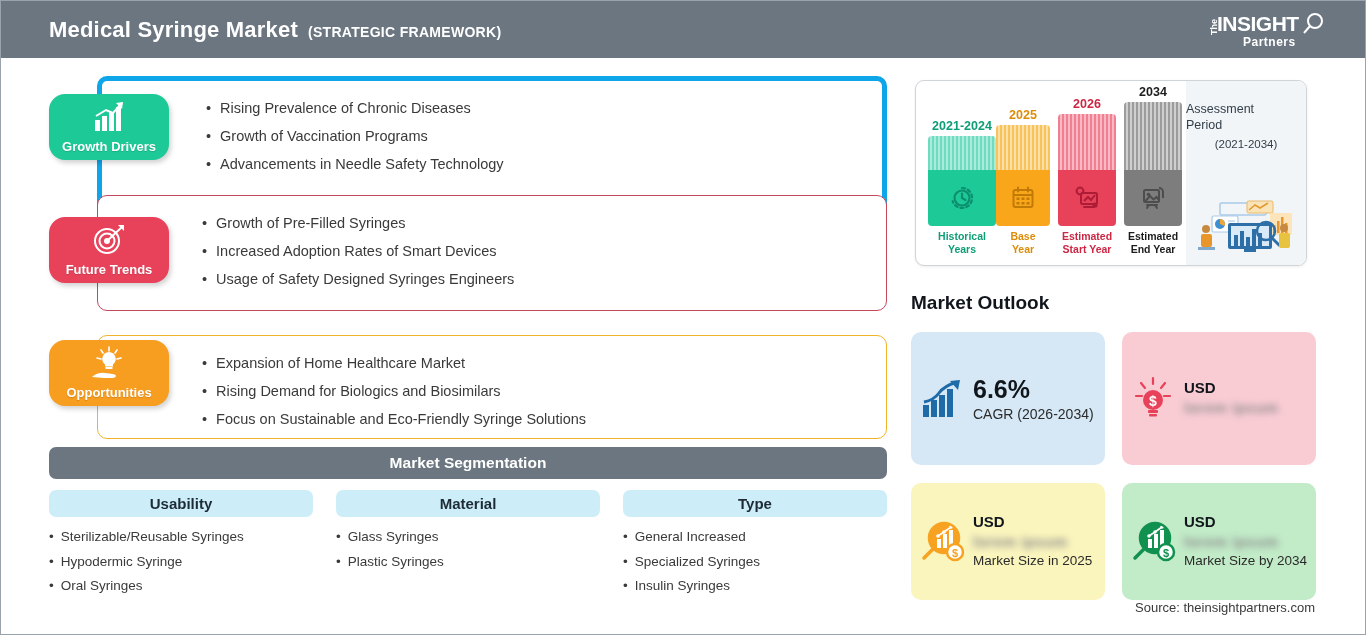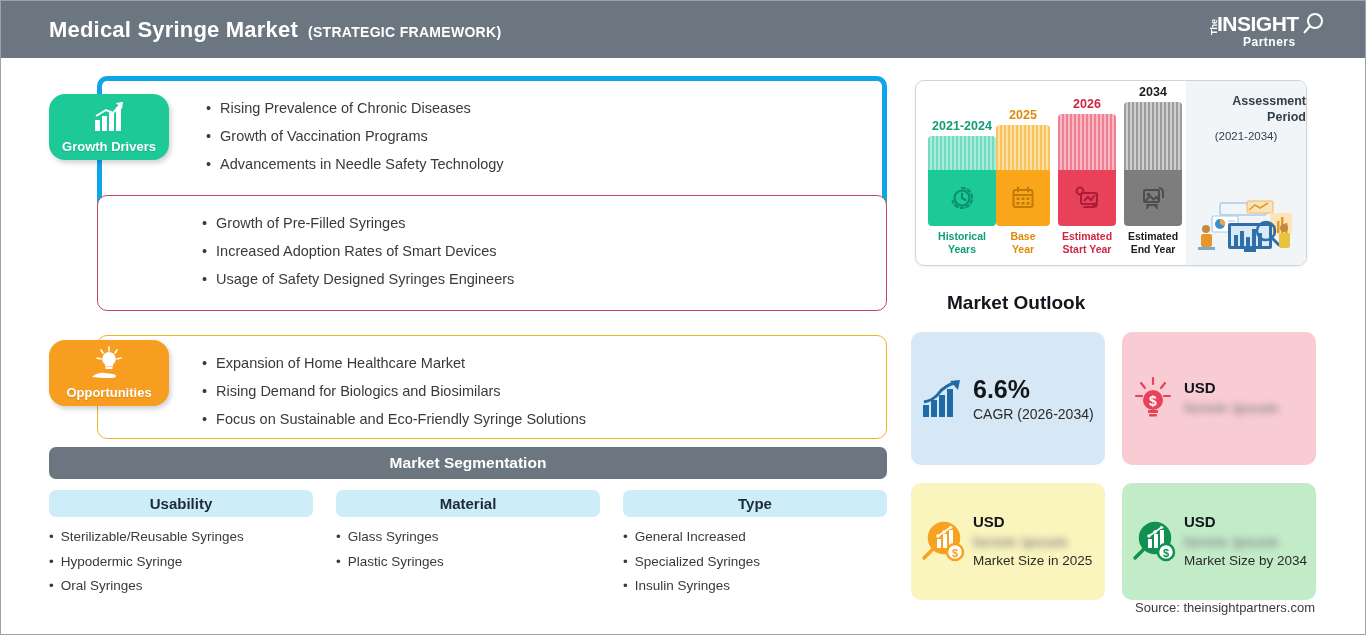--- a/index.html
+++ b/index.html
@@ -121,33 +121,33 @@
   }
   .bar-stripe { height: 34px; width: 100%; }
   .bar-solid {
     height: 56px; width: 100%;
     display: flex; align-items: center; justify-content: center;
   }
   .ylabel {
     font-size: 10.5px; font-weight: bold; margin-top: 4px; line-height: 12.5px;
   }
   #assess-title {
-    text-align: right; color: #33404b;
-    font-size: 12.5px; font-weight: bold; line-height: 16px;
-    margin-top: 12px;
+    text-align: left; color: #33404b;
+    font-size: 12.5px; font-weight: normal; line-height: 16px;
+    margin-top: 20px;
   }
   #assess-sub {
     text-align: center; color: #33404b; font-size: 11.5px;
     margin-top: 5px;
   }
 
   
   #outlook-title {
     position: absolute; left: 910px; top: 291px;
-    font-size: 19px; font-weight: bold; color: #11161c; margin-left: 36px;
+    font-size: 19px; font-weight: bold; color: #11161c;
   }
   .ocard {
     position: absolute; border-radius: 10px;
     display: flex; align-items: center;
   }
   .ocard.o0 { left: 910px; top: 331px; width: 194px; height: 133px; background: #d6e8f5; }
   .ocard.o1 { left: 1121px; top: 331px; width: 194px; height: 133px; background: #f9ccd4; }
   .ocard.o2 { left: 910px; top: 482px; width: 194px; height: 117px; background: #faf4bd; }
   .ocard.o3 { left: 1121px; top: 482px; width: 194px; height: 117px; background: #c2ebc8; }
 
@@ -208,20 +208,32 @@
     </span>
     <span class="badge-label">Growth Drivers</span>
   </div>
 
   <div class="pillar p1">
     <div class="bullets">
       <div class="bullet">Growth of Pre-Filled Syringes</div>
       <div class="bullet">Increased Adoption Rates of Smart Devices</div>
       <div class="bullet">Usage of Safety Designed Syringes Engineers</div>
     </div>
+  </div>
+  <div class="badge b1">
+    <span class="badge-icon">
+      <svg width="40" height="34" viewBox="0 0 40 34">
+        <circle cx="18" cy="18" r="12" fill="none" stroke="#fff" stroke-width="2"></circle>
+        <circle cx="18" cy="18" r="7.5" fill="none" stroke="#fff" stroke-width="2"></circle>
+        <circle cx="18" cy="18" r="3" fill="#fff"></circle>
+        <line x1="18" y1="18" x2="33" y2="4" stroke="#fff" stroke-width="2"></line>
+        <path d="M29 2 L35 2 L35 8 Z" fill="#fff"></path>
+      </svg>
+    </span>
+    <span class="badge-label">Future Trends</span>
   </div>
 
   <div class="pillar p2">
     <div class="bullets">
       <div class="bullet">Expansion of Home Healthcare Market</div>
       <div class="bullet">Rising Demand for Biologics and Biosimilars</div>
       <div class="bullet">Focus on Sustainable and Eco-Friendly Syringe Solutions</div>
     </div>
   </div>
   <div class="badge b2">

